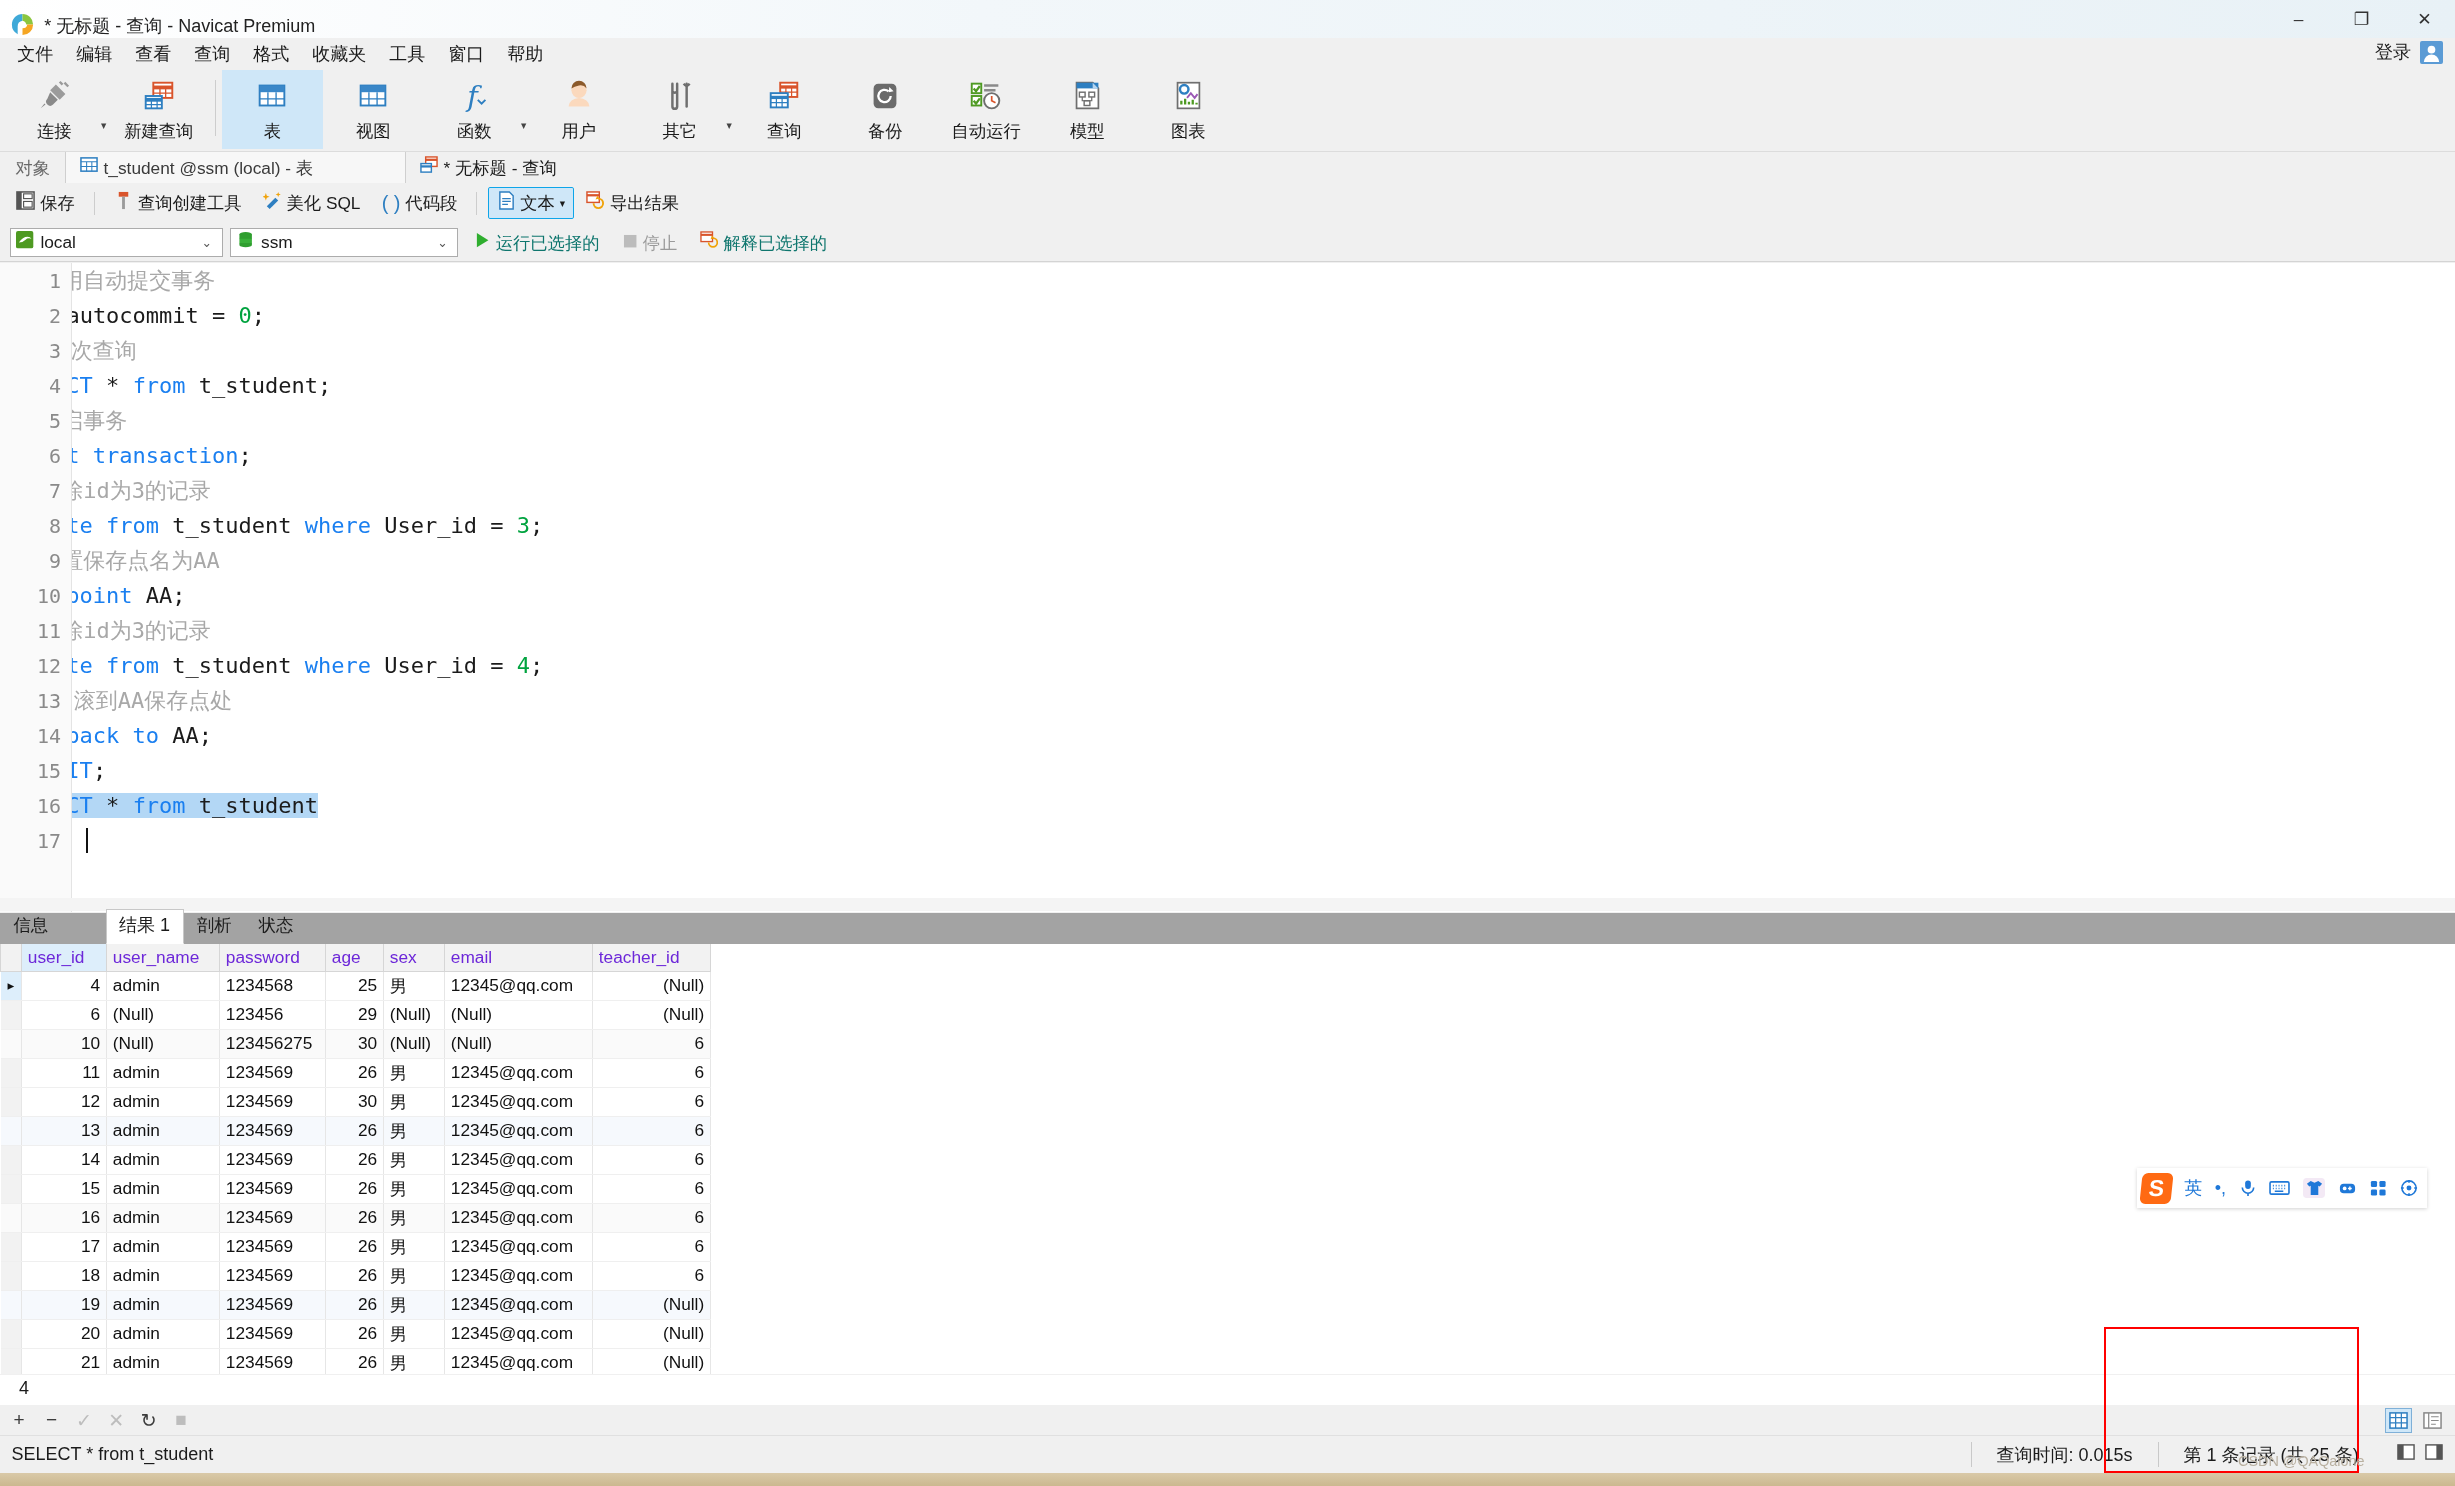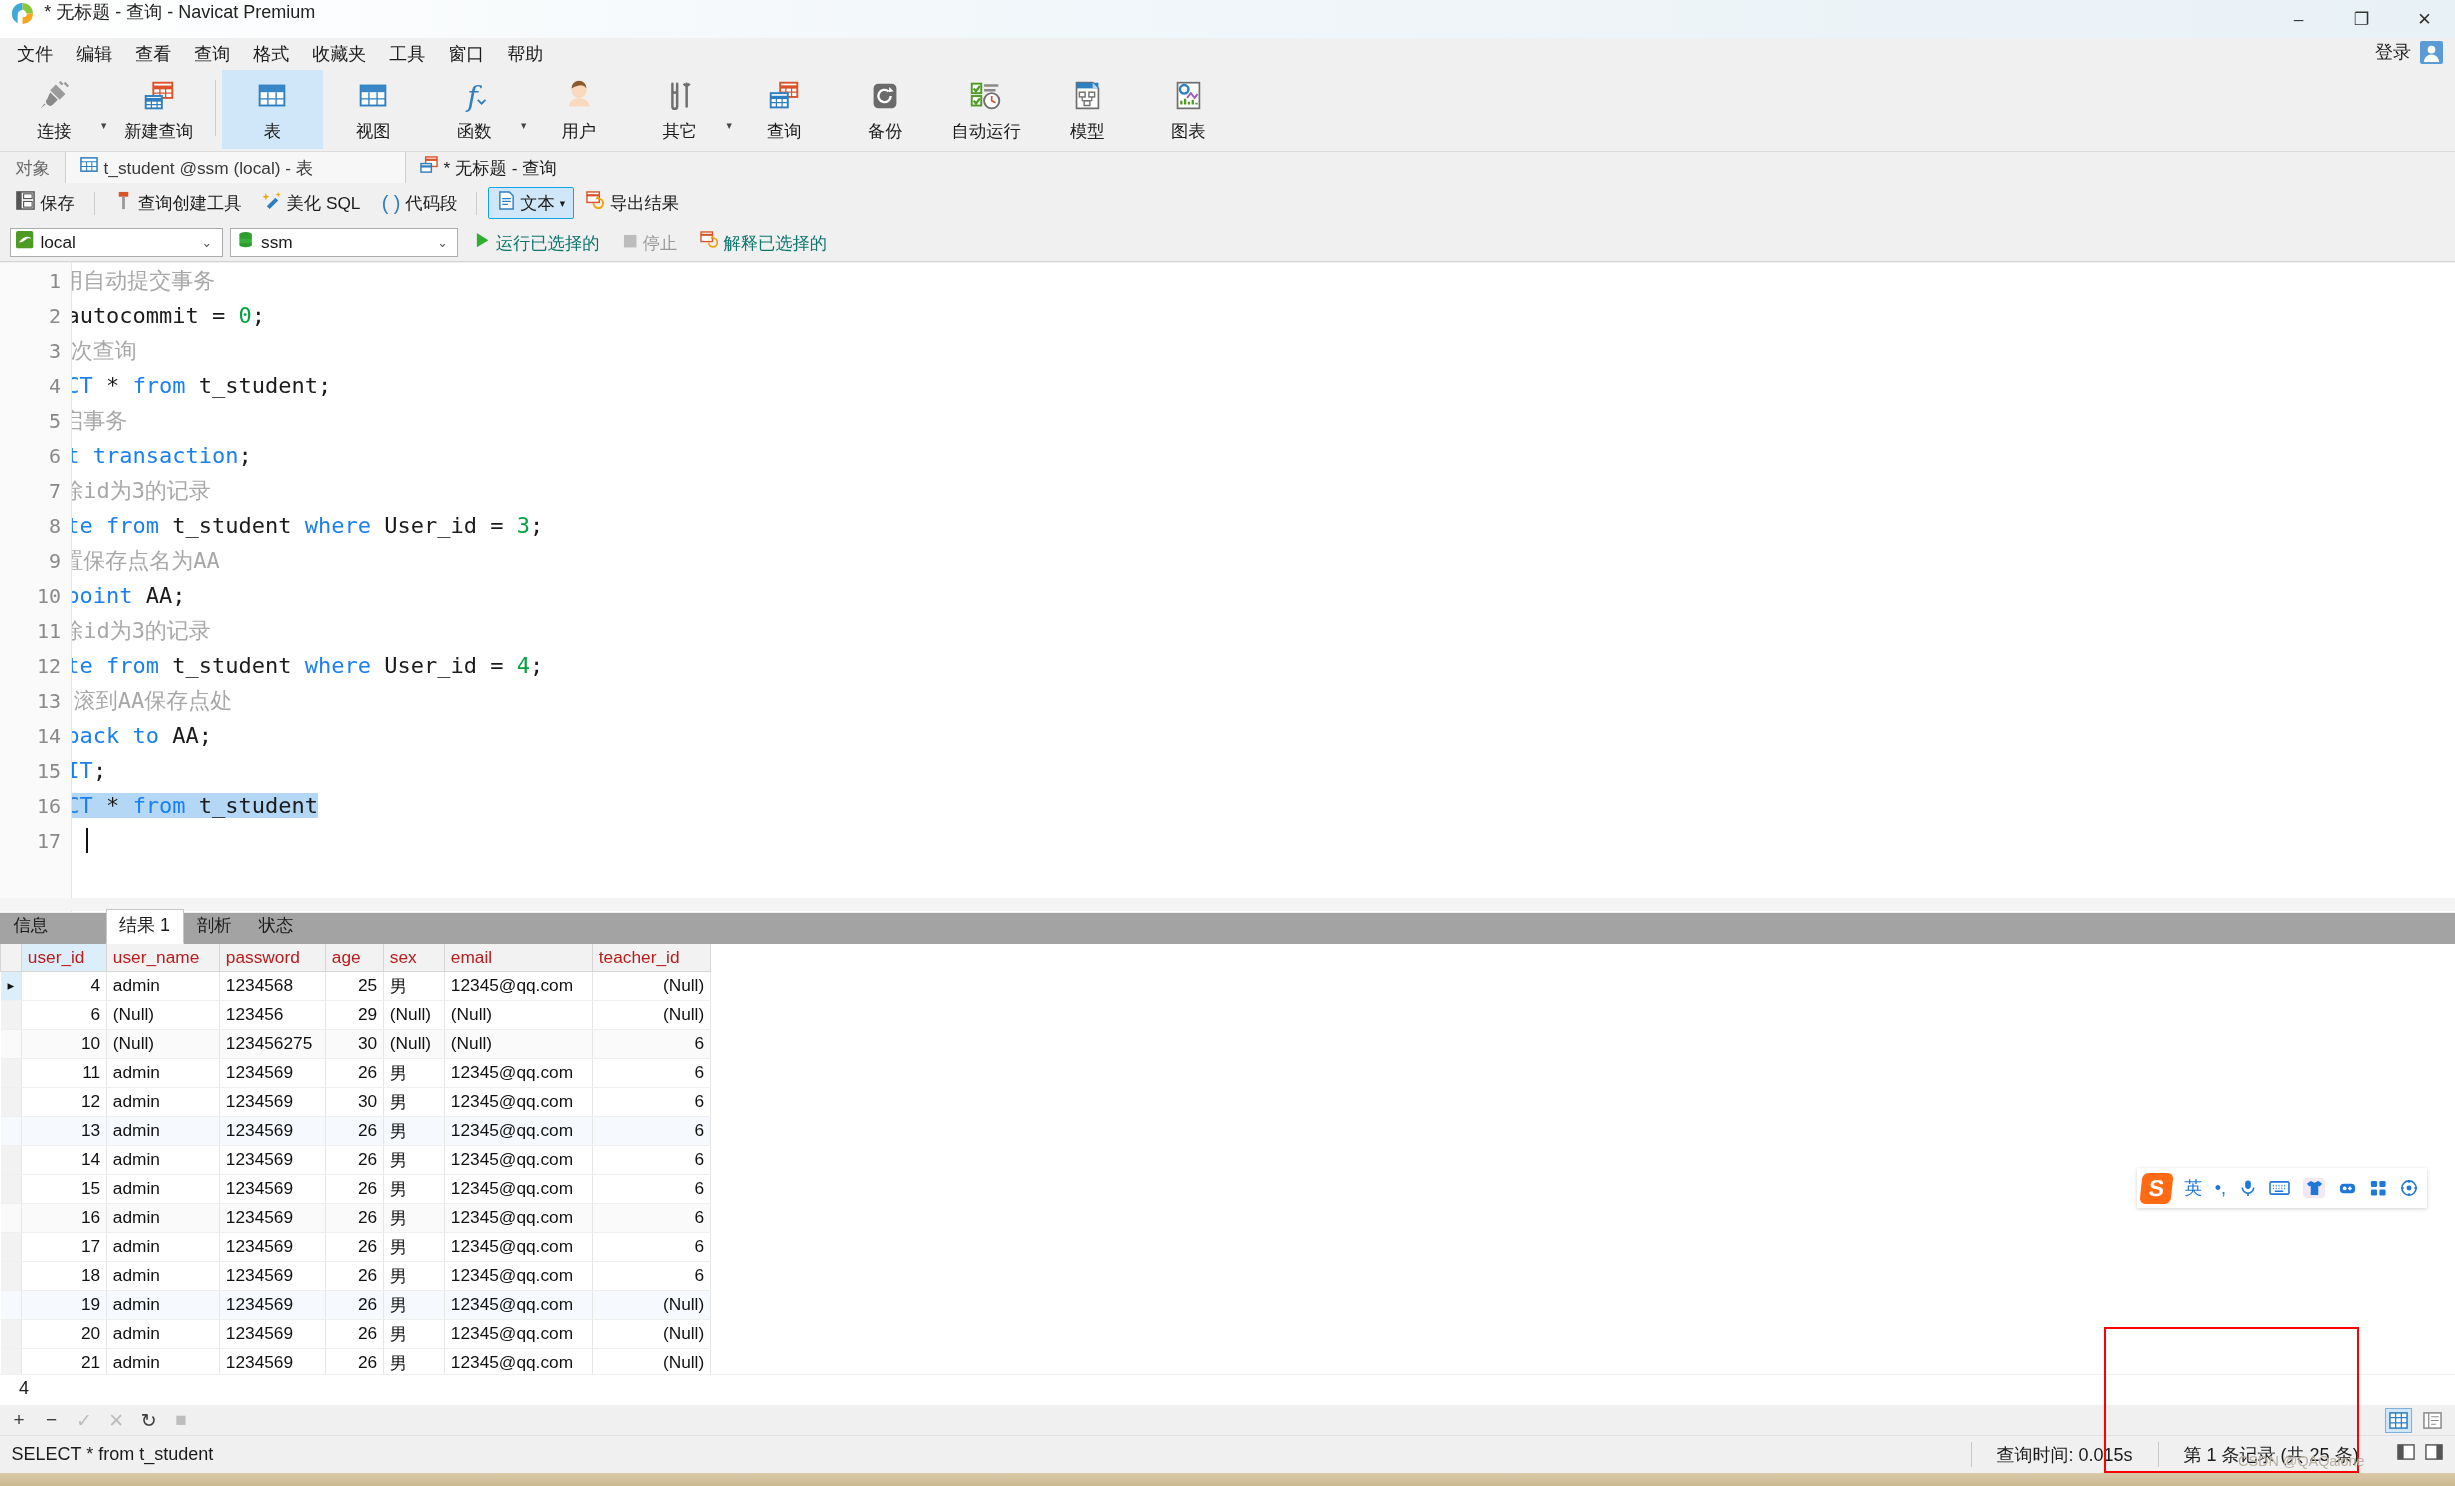--- a/index.html
+++ b/index.html
@@ -9,21 +9,21 @@
     overflow: hidden;
     font-family: "Liberation Sans", "DejaVu Sans", sans-serif;
     background: #ffffff;
   }
   #app { position: relative; width: 2456px; height: 1486px; background:#f0f0f0; }
 
   
   .titlebar {
     position:absolute; left:0; top:0; width:2456px; height:38px;
     background: linear-gradient(to right,#ffffff 0%, #f2f7fa 40%, #e8f1f6 100%);
-    display:flex; align-items:flex-start;
+    display:flex; align-items:flex-end;
   }
   .title-logo { width:27px; height:27px; margin-left:8.6px; margin-right:8.6px; position:relative; flex:none; }
   .title-text { font-size:18px; color:#222; white-space:nowrap; }
   .win-ctrls { position:absolute; right:0; top:0; height:38px; display:flex; }
   .win-btn { width:63px; height:38px; display:flex; align-items:center; justify-content:center;
              font-size:17.3px; color:#333; }
 
   
   .menubar {
     position:absolute; left:0; top:38px; width:1960px; height:32px;
@@ -119,21 +119,21 @@
   }
   .restab { font-size:17.3px; color:#1b1b1b; padding:4.8px 12.5px 5.8px 12.5px; border:1px solid transparent; }
   .restab.active { background:#ffffff; border:1px solid #c8c8c8; border-bottom:1px solid #fff;
                    position:relative; z-index:2; font-size:18px; padding-top:2.9px;margin-left:44px;}
 
   
   .gridwrap { position:absolute; left:0; top:944px; width:2456px; height:430px; background:#fff; overflow:hidden;}
   table.grid { border-collapse:collapse; table-layout:fixed; font-size:17.3px; }
   table.grid th {
     background:#f2f2f2; border:1px solid #d6d6d6; border-top:none;
-    font-weight:normal; text-align:left; padding:2.9px 5.8px; height:27px; color:#b91c1c;
+    font-weight:normal; text-align:left; padding:2.9px 5.8px; height:27px; color:#6d28d9;
   }
   table.grid th.first { background:#ddeefb; }
   table.grid td {
     border-right:1px solid #e6e6e6; border-bottom:1px solid #efefef;
     padding:1.9px 5.8px; height:29px; color:#111; white-space:nowrap; overflow:hidden;
   }
   tr.alt td { background:#f6f9fd; }
   tr.alt2 td { background:#fafafa; }
   td.r { text-align:right; }
   td.nl { color:#b6bcc4; }

